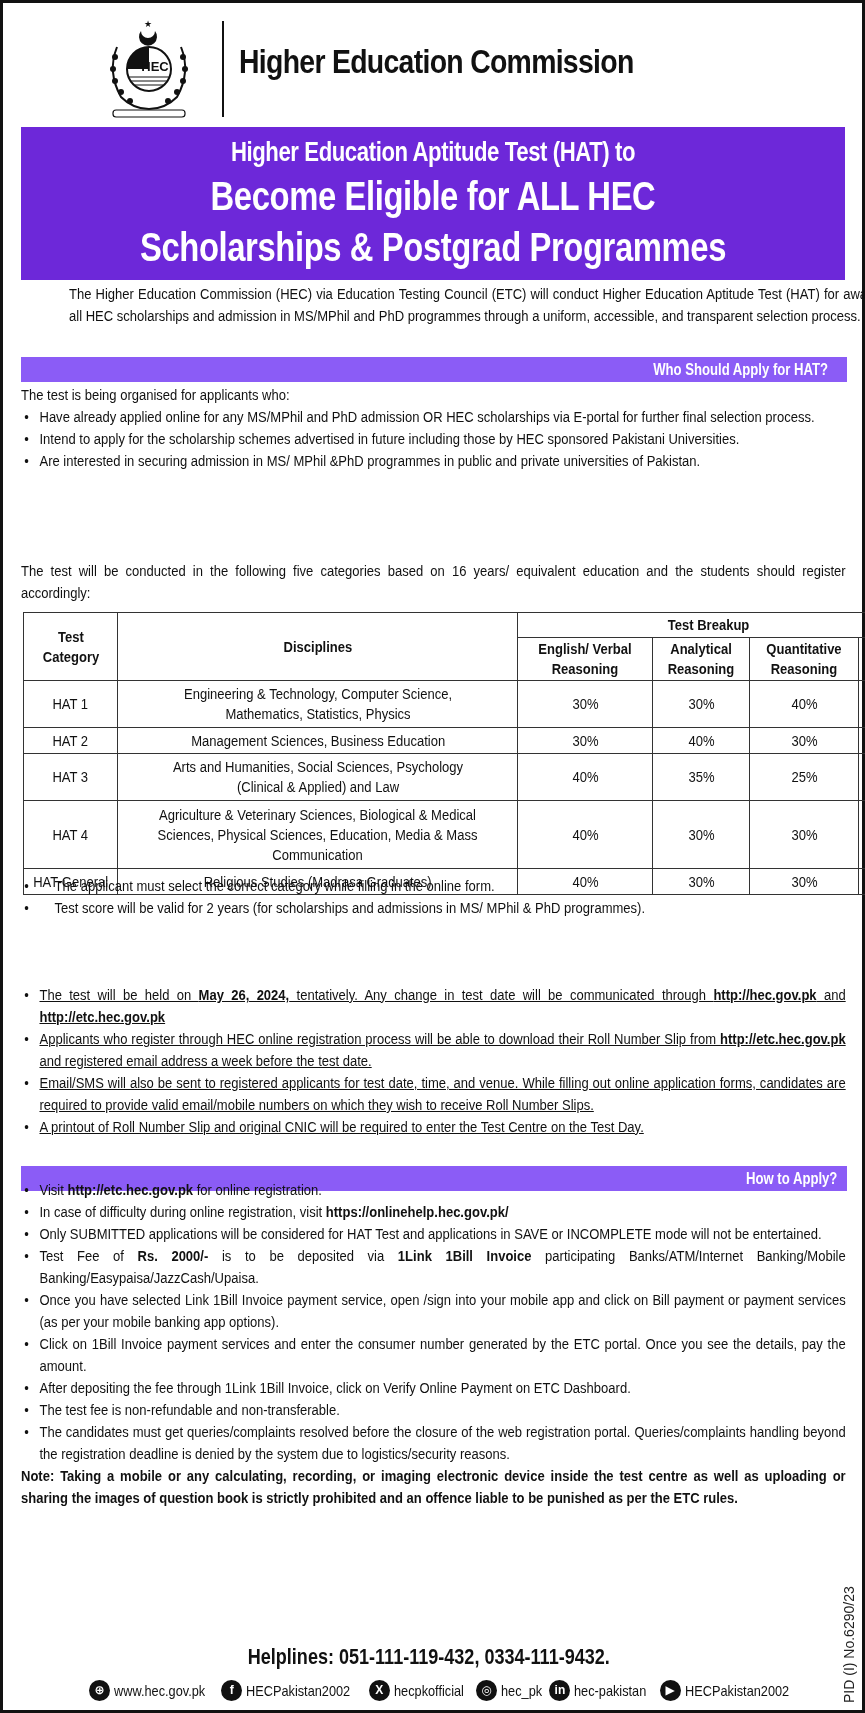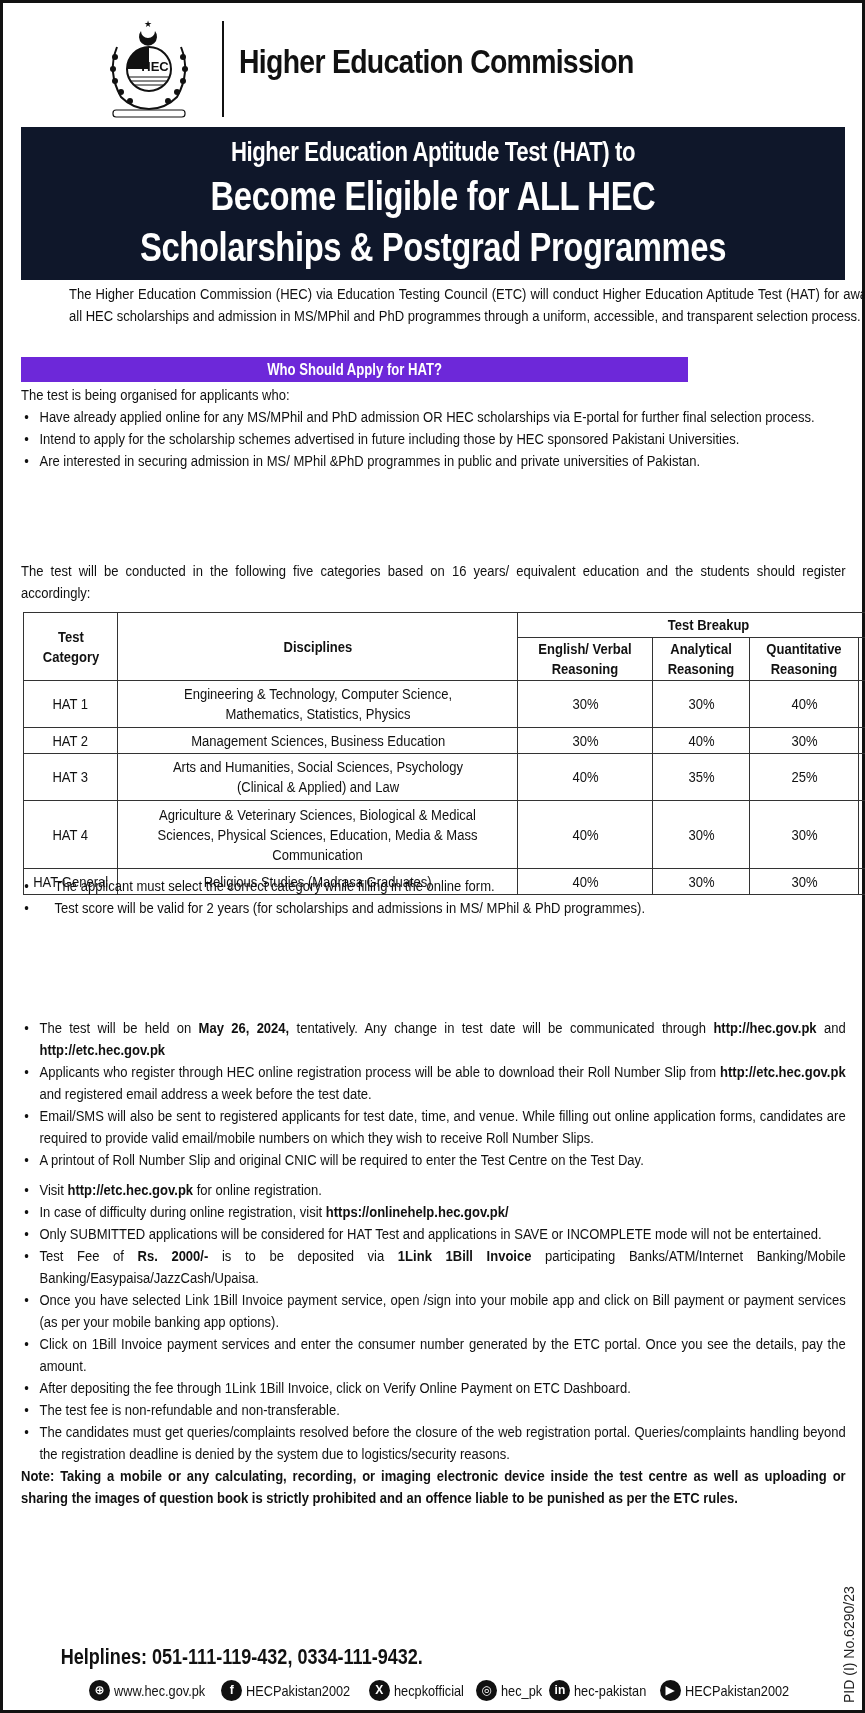--- a/index.html
+++ b/index.html
@@ -14,52 +14,52 @@
   .logo { position: absolute; left: 100px; top: 14px; width: 92px; height: 102px; }
   .header-divider { position: absolute; left: 219px; top: 18px; width: 2px; height: 96px; background: #111; }
   .org-name {
     position: absolute; left: 236px; top: 40px;
     font-size: 33px; font-weight: bold; letter-spacing: -0.8px; white-space: nowrap;
     transform: scaleX(0.86); transform-origin: left center;
   }
   
   .hero {
     position: absolute; left: 18px; top: 124px; width: 824px; height: 153px;
-    background: #0f172a; color: #fff; text-align: center;
+    background: #6d28d9; color: #fff; text-align: center;
   }
   .hero .l1 { position: absolute; top: 10px; left: 0; width: 100%; font-size: 27px; font-weight: bold; letter-spacing: -0.5px; transform: scaleX(0.82); }
   .hero .l2 { position: absolute; top: 46px; left: 0; width: 100%; font-size: 41px; font-weight: bold; letter-spacing: -0.5px; transform: scaleX(0.8); }
   .hero .l3 { position: absolute; top: 97px; left: 0; width: 100%; font-size: 41px; font-weight: bold; letter-spacing: -0.5px; transform: scaleX(0.8); }
   
   .block { position: absolute; left: 18px; width: 825px; font-size: 15.5px; line-height: 22px; }
   .squeeze { display: block; transform: scaleX(0.84); transform-origin: left top; width: 119%; text-align: justify; }
   .bar {
-    position: absolute; left: 18px; width: 667px; height: 25px; background: #6d28d9; color: #fff;
-    text-align: center; font-weight: bold; font-size: 16px; line-height: 25px;
+    position: absolute; left: 18px; width: 826px; height: 25px; background: #8b5cf6; color: #fff;
+    text-align: right; font-weight: bold; font-size: 16px; line-height: 25px;
   }
   .bar span { display: inline-block; transform: scaleX(0.82); }
   ul.bul { list-style: none; }
   ul.bul li { position: relative; padding-left: 22px; }
   ul.bul li::before { content: "\2022"; position: absolute; left: 4px; top: 0; }
   b { font-weight: bold; }
   
   table.hat {
     position: absolute; left: 20px; top: 609px; width: 826px;
     border-collapse: collapse; font-size: 15.5px;
   }
   table.hat td, table.hat th { border: 1.5px solid #333; text-align: center; vertical-align: middle; line-height: 20px; padding: 0 2px; }
   table.hat th { font-weight: bold; }
   .tc { display: inline-block; transform: scaleX(0.84); white-space: nowrap; }
   
   .deadline {
     position: absolute; left: 18px; top: 1597px; width: 816px; height: 37px;
     background: #000; color: #fff; text-align: center; font-weight: bold; font-size: 24px; line-height: 37px;
   }
   .deadline span { display: inline-block; transform: scaleX(0.8); }
-  .helplines { position: absolute; left: 18px; top: 1641px; width: 816px; font-weight: bold; font-size: 22px; }
+  .helplines { position: absolute; left: 18px; top: 1641px; width: 816px; text-align: center; font-weight: bold; font-size: 22px; }
   .helplines span { display: inline-block; transform: scaleX(0.82); }
   .socials { position: absolute; left: 60px; top: 1675px; width: 760px; height: 24px; display: flex; align-items: center; justify-content: center; gap: 10px; font-size: 15px; }
   .social { display: flex; align-items: center; gap: 4px; }
   .social .ic { width: 21px; height: 21px; border-radius: 50%; background: #111; color: #fff; display: flex; align-items: center; justify-content: center; font-size: 12px; font-weight: bold; }
   .social .lbl { display: inline-block; transform: scaleX(0.85); transform-origin: left center; white-space: nowrap; margin-right: -10px; }
   .pid {
     position: absolute; left: 838px; top: 1700px; width: 175px; height: 20px;
     transform: rotate(-90deg); transform-origin: left top; font-size: 14px; color: #222; white-space: nowrap;
   }
 </style>
@@ -192,29 +192,30 @@
   </tbody>
     </table>
 
   <div class="block" style="top:872px;">
     <ul class="bul squeeze">
       <li style="padding-left:40px;">The applicant must select the correct category while filling in the online form.</li>
       <li style="padding-left:40px;">Test score will be valid for 2 years (for scholarships and admissions in MS/ MPhil &amp; PhD programmes).</li>
     </ul>
   </div>
 
-  <div class="block" style="top:1014px;">
+  <div class="block" style="top:981px;text-decoration:underline;">
     <ul class="bul squeeze">
       <li><span>The test will be held on </span><b>May 26, 2024,</b><span> tentatively. Any change in test date will be communicated through </span><b>http://hec.gov.pk</b><span> and </span><b>http://etc.hec.gov.pk</b></li>
       <li><span>Applicants who register through HEC online registration process will be able to download their Roll Number Slip from </span><b>http://etc.hec.gov.pk</b><span> and registered email address a week before the test date.</span></li>
       <li>Email/SMS will also be sent to registered applicants for test date, time, and venue. While filling out online application forms, candidates are required to provide valid email/mobile numbers on which they wish to receive Roll Number Slips.</li>
       <li>A printout of Roll Number Slip and original CNIC will be required to enter the Test Centre on the Test Day.</li>
     </ul>
   </div>
 
+  <div class="bar" style="top:1163px;"><span>How to Apply?</span></div>
   <div class="block" style="top:1176px;">
     <ul class="bul squeeze">
       <li><span>Visit </span><b>http://etc.hec.gov.pk</b><span> for online registration.</span></li>
       <li><span>In case of difficulty during online registration, visit </span><b>https://onlinehelp.hec.gov.pk/</b></li>
       <li>Only SUBMITTED applications will be considered for HAT Test and applications in SAVE or INCOMPLETE mode will not be entertained.</li>
       <li><span>Test Fee of </span><b>Rs. 2000/-</b><span> is to be deposited via </span><b>1Link 1Bill Invoice</b><span> participating Banks/ATM/Internet Banking/Mobile Banking/Easypaisa/JazzCash/Upaisa.</span></li>
       <li>Once you have selected Link 1Bill Invoice payment service, open /sign into your mobile app and click on Bill payment or payment services (as per your mobile banking app options).</li>
       <li>Click on 1Bill Invoice payment services and enter the consumer number generated by the ETC portal. Once you see the details, pay the amount.</li>
       <li>After depositing the fee through 1Link 1Bill Invoice, click on Verify Online Payment on ETC Dashboard.</li>
       <li>The test fee is non-refundable and non-transferable.</li>

